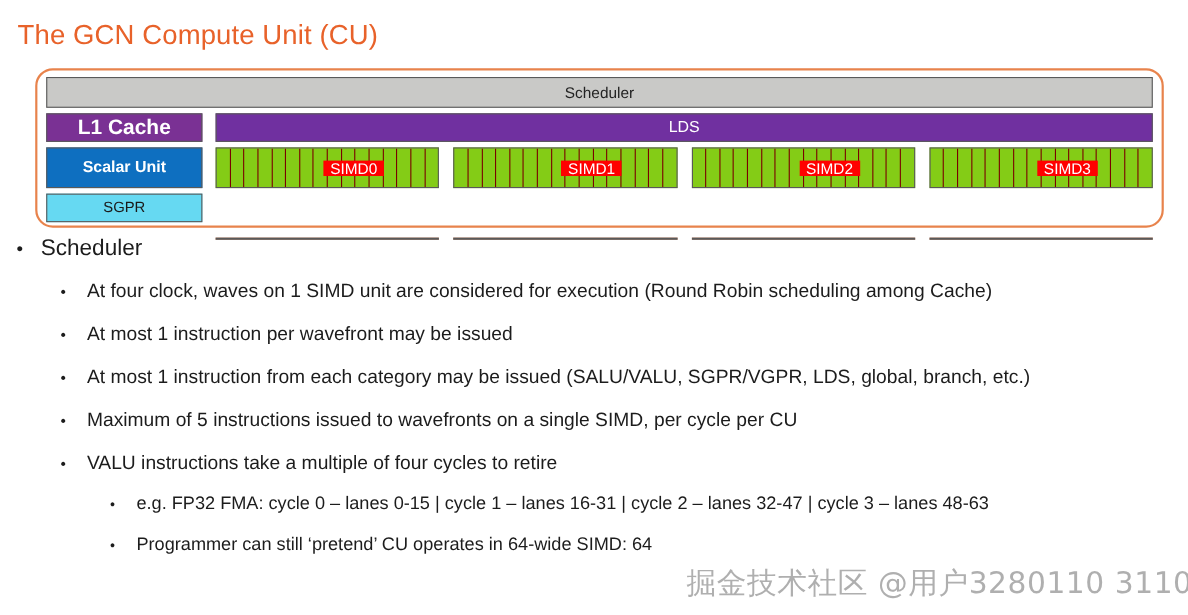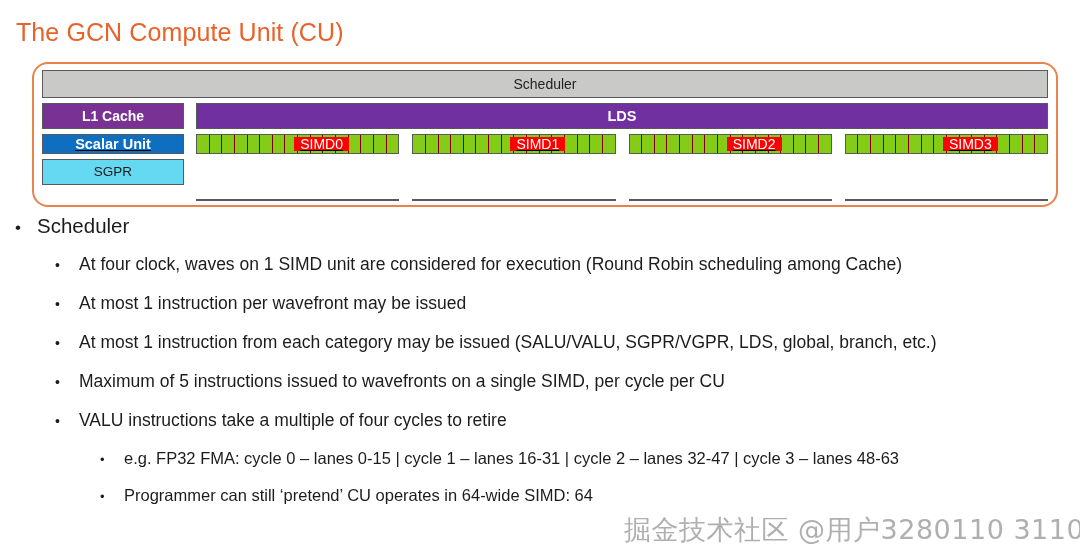--- a/index.html
+++ b/index.html
@@ -72,31 +72,30 @@
   .left-col {
     flex: 0 0 142px;
     margin-right: 12px;
   }
 
   .row-lds { height: 26px; }
   .block-l1 {
     background: #7A3194;
     color: #ffffff;
     font-weight: bold;
-    font-size: 14px;
+    font-size: 19px;
   }
   .block-lds {
     flex: 1 1 auto;
     background: #7030A0;
     color: #ffffff;
     font-size: 14.5px;
-    font-weight: bold;
-  }
-
-  .row-simd { height: 20px; text-decoration: underline; }
+  }
+
+  .row-simd { height: 37px; }
   .block-scalar {
     background: #0E6FC0;
     color: #ffffff;
     font-weight: bold;
     font-size: 14.5px;
   }
   .simd-group {
     flex: 1 1 auto;
     display: flex;
     gap: 13px;

